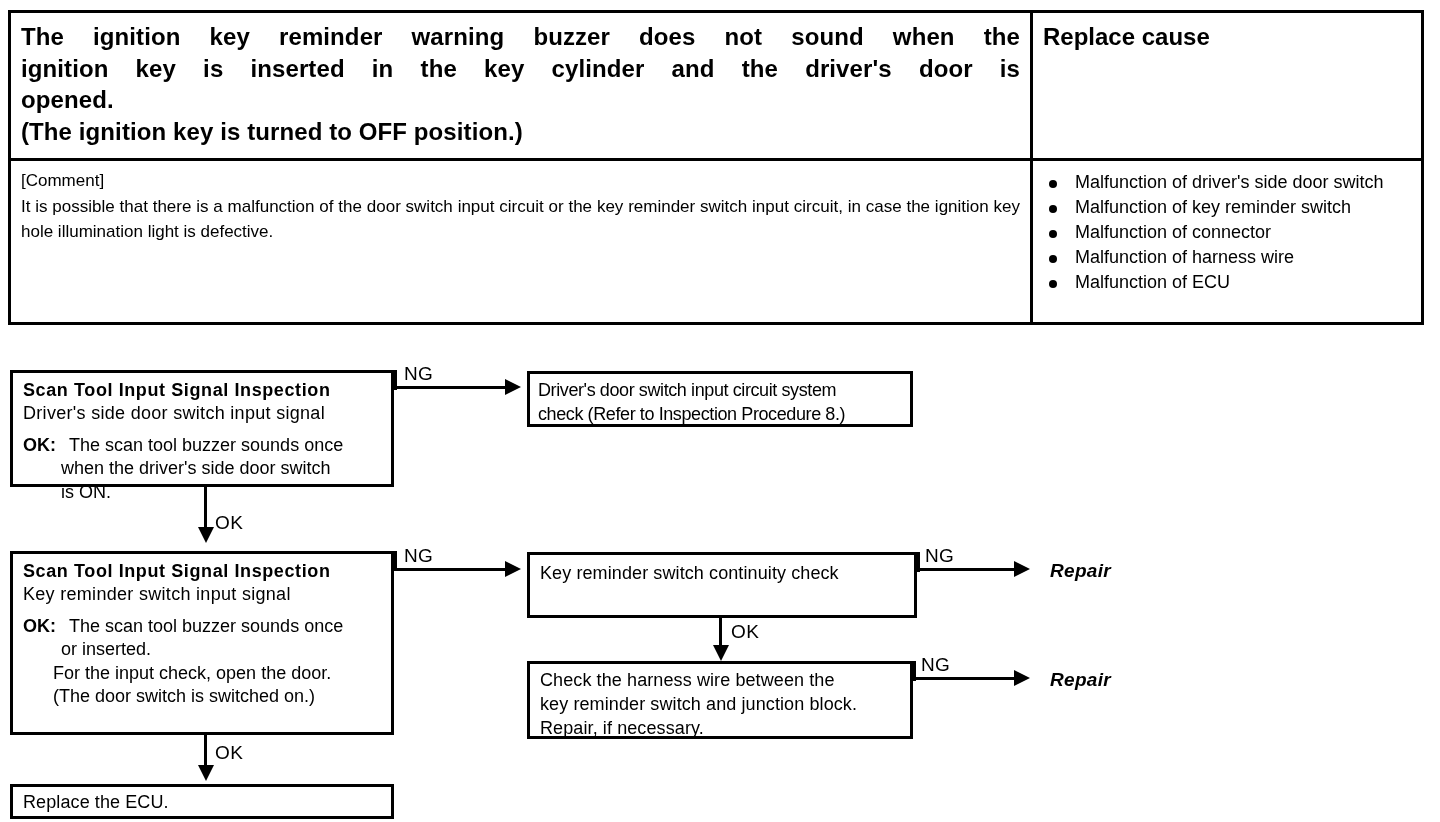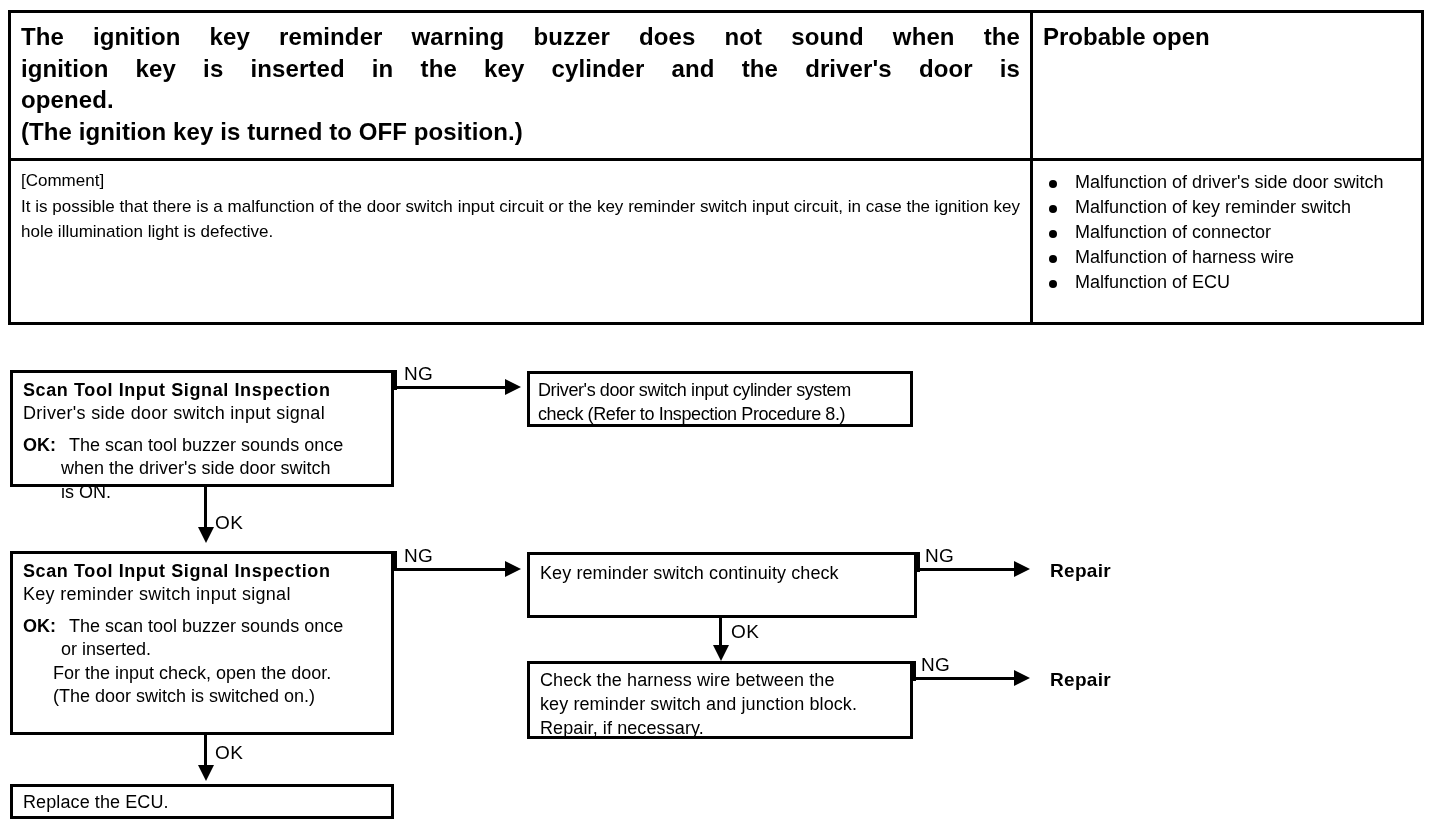--- a/index.html
+++ b/index.html
@@ -198,38 +198,39 @@
     font-size: 19px;
     line-height: 1;
     letter-spacing: 0.4px;
   }
   .terminal-label {
     position: absolute;
     font-size: 19px;
     font-weight: bold;
     line-height: 1;
     letter-spacing: 0.3px;
+    font-style: italic;
   }
 </style>
 </head>
 <body>
 
 <div class="symptom-table">
 
   <div class="table-row row-symptom">
     <div class="cell-left">
       <div class="symptom-title">
         <div>The ignition key reminder warning buzzer does not sound when the</div>
         <div>ignition key is inserted in the key cylinder and the driver's door is</div>
         <div class="lastline">opened.</div>
         <div class="lastline">(The ignition key is turned to OFF position.)</div>
       </div>
     </div>
     <div class="cell-right">
-      <div class="probable-title">Probable open</div>
+      <div class="probable-title">Replace cause</div>
     </div>
   </div>
 
   <div class="table-row row-comment">
     <div class="cell-left">
       <div class="comment-label">[Comment]</div>
       <div class="comment-body">It is possible that there is a malfunction of the door switch input circuit or the key reminder switch input circuit, in case the ignition key hole illumination light is defective.</div>
     </div>
     <div class="cell-right">
       <ul class="cause-list">
@@ -260,21 +261,21 @@
     </div>
   </div>
 
   <div class="vline" style="left:394px; top:370px; height:20px;"></div>
   <div class="hline" style="left:394px; top:386px; width:118px;"></div>
   <div class="arrow-right" style="left:505px; top:379px;"></div>
   <div class="edge-label" style="left:404px; top:364px;">NG</div>
 
   <div class="fbox" style="left:527px; top:371px; width:386px; height:56px;">
     <div class="fbox-inner" style="padding:5px 6px 5px 8px;">
-      <div class="tight-text">Driver's door switch input cylinder system</div>
+      <div class="tight-text">Driver's door switch input circuit system</div>
       <div class="tight-text">check (Refer to Inspection Procedure 8.)</div>
     </div>
   </div>
 
   <div class="vline" style="left:204px; top:487px; height:44px;"></div>
   <div class="arrow-down" style="left:198px; top:527px;"></div>
   <div class="edge-label" style="left:215px; top:513px;">OK</div>
 
   <div class="fbox" style="left:10px; top:551px; width:384px; height:184px;">
     <div class="fbox-inner">

